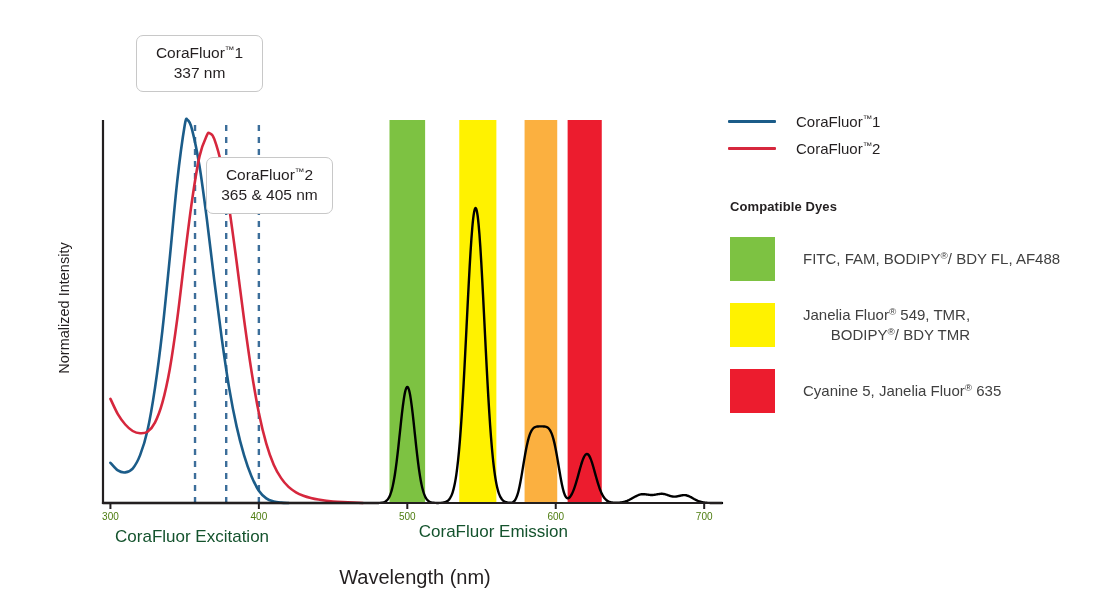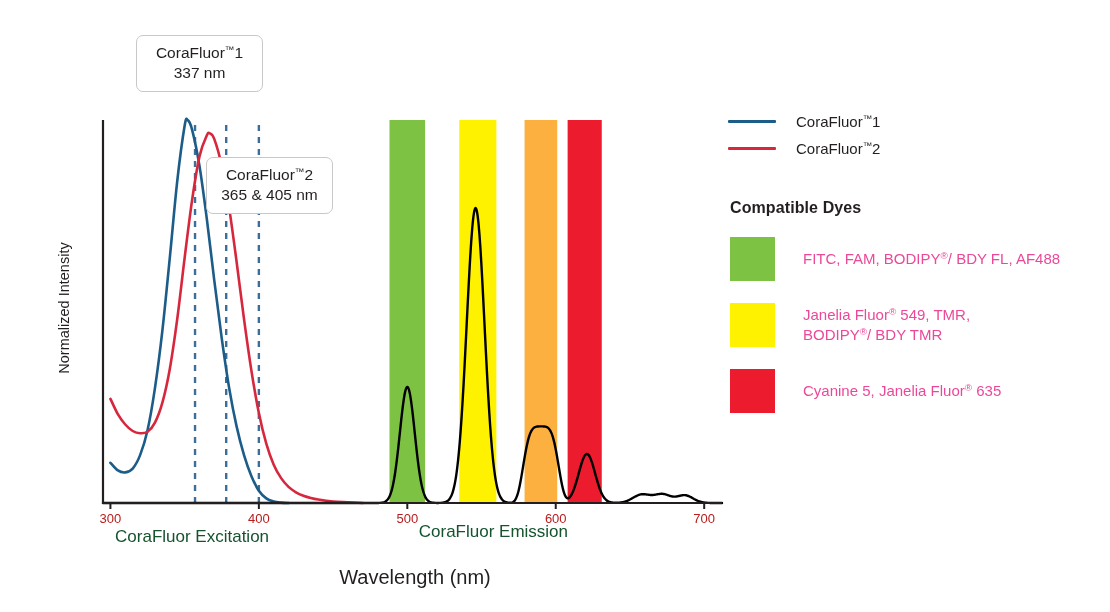--- a/index.html
+++ b/index.html
@@ -46,22 +46,22 @@
     vertical-align: 0.52em;
     letter-spacing: 0;
   }
 
   #callout-cf1 { left: 136px; top: 35px; width: 127px; }
   #callout-cf2 { left: 206px; top: 157px; width: 127px; }
 
   
   .axis-tick {
     position: absolute;
-    font-size: 13px;
-    color: #b91c1c;
+    font-size: 10px;
+    color: #4d7c0f;
     text-align: center;
     width: 60px;
   }
   .axis-sublabel {
     position: absolute;
     font-size: 17px;
     color: #14532d;
     text-align: center;
     white-space: nowrap;
   }
@@ -108,21 +108,21 @@
     margin-left: 20px;
     font-size: 15px;
     color: #231f20;
     white-space: nowrap;
   }
 
   #dyes-heading {
     position: absolute;
     left: 730px;
     top: 199px;
-    font-size: 16px;
+    font-size: 13px;
     font-weight: bold;
     color: #231f20;
     letter-spacing: 0.1px;
   }
   #dyes-list {
     position: absolute;
     left: 730px;
     top: 234px;
     width: 380px;
   }
@@ -134,22 +134,23 @@
   }
   .dye-swatch {
     width: 45px;
     height: 44px;
     flex: 0 0 45px;
   }
   .dye-text {
     margin-left: 28px;
     font-size: 15px;
     line-height: 1.33;
-    color: #ec4899;
-    white-space: nowrap;
+    color: #404040;
+    white-space: nowrap;
+    text-align: right;
   }
   .dye-text .line2 { display: block; }
   sup.reg {
     font-size: 0.66em;
     vertical-align: 0.5em;
   }
 </style>
 </head>
 <body>
 

